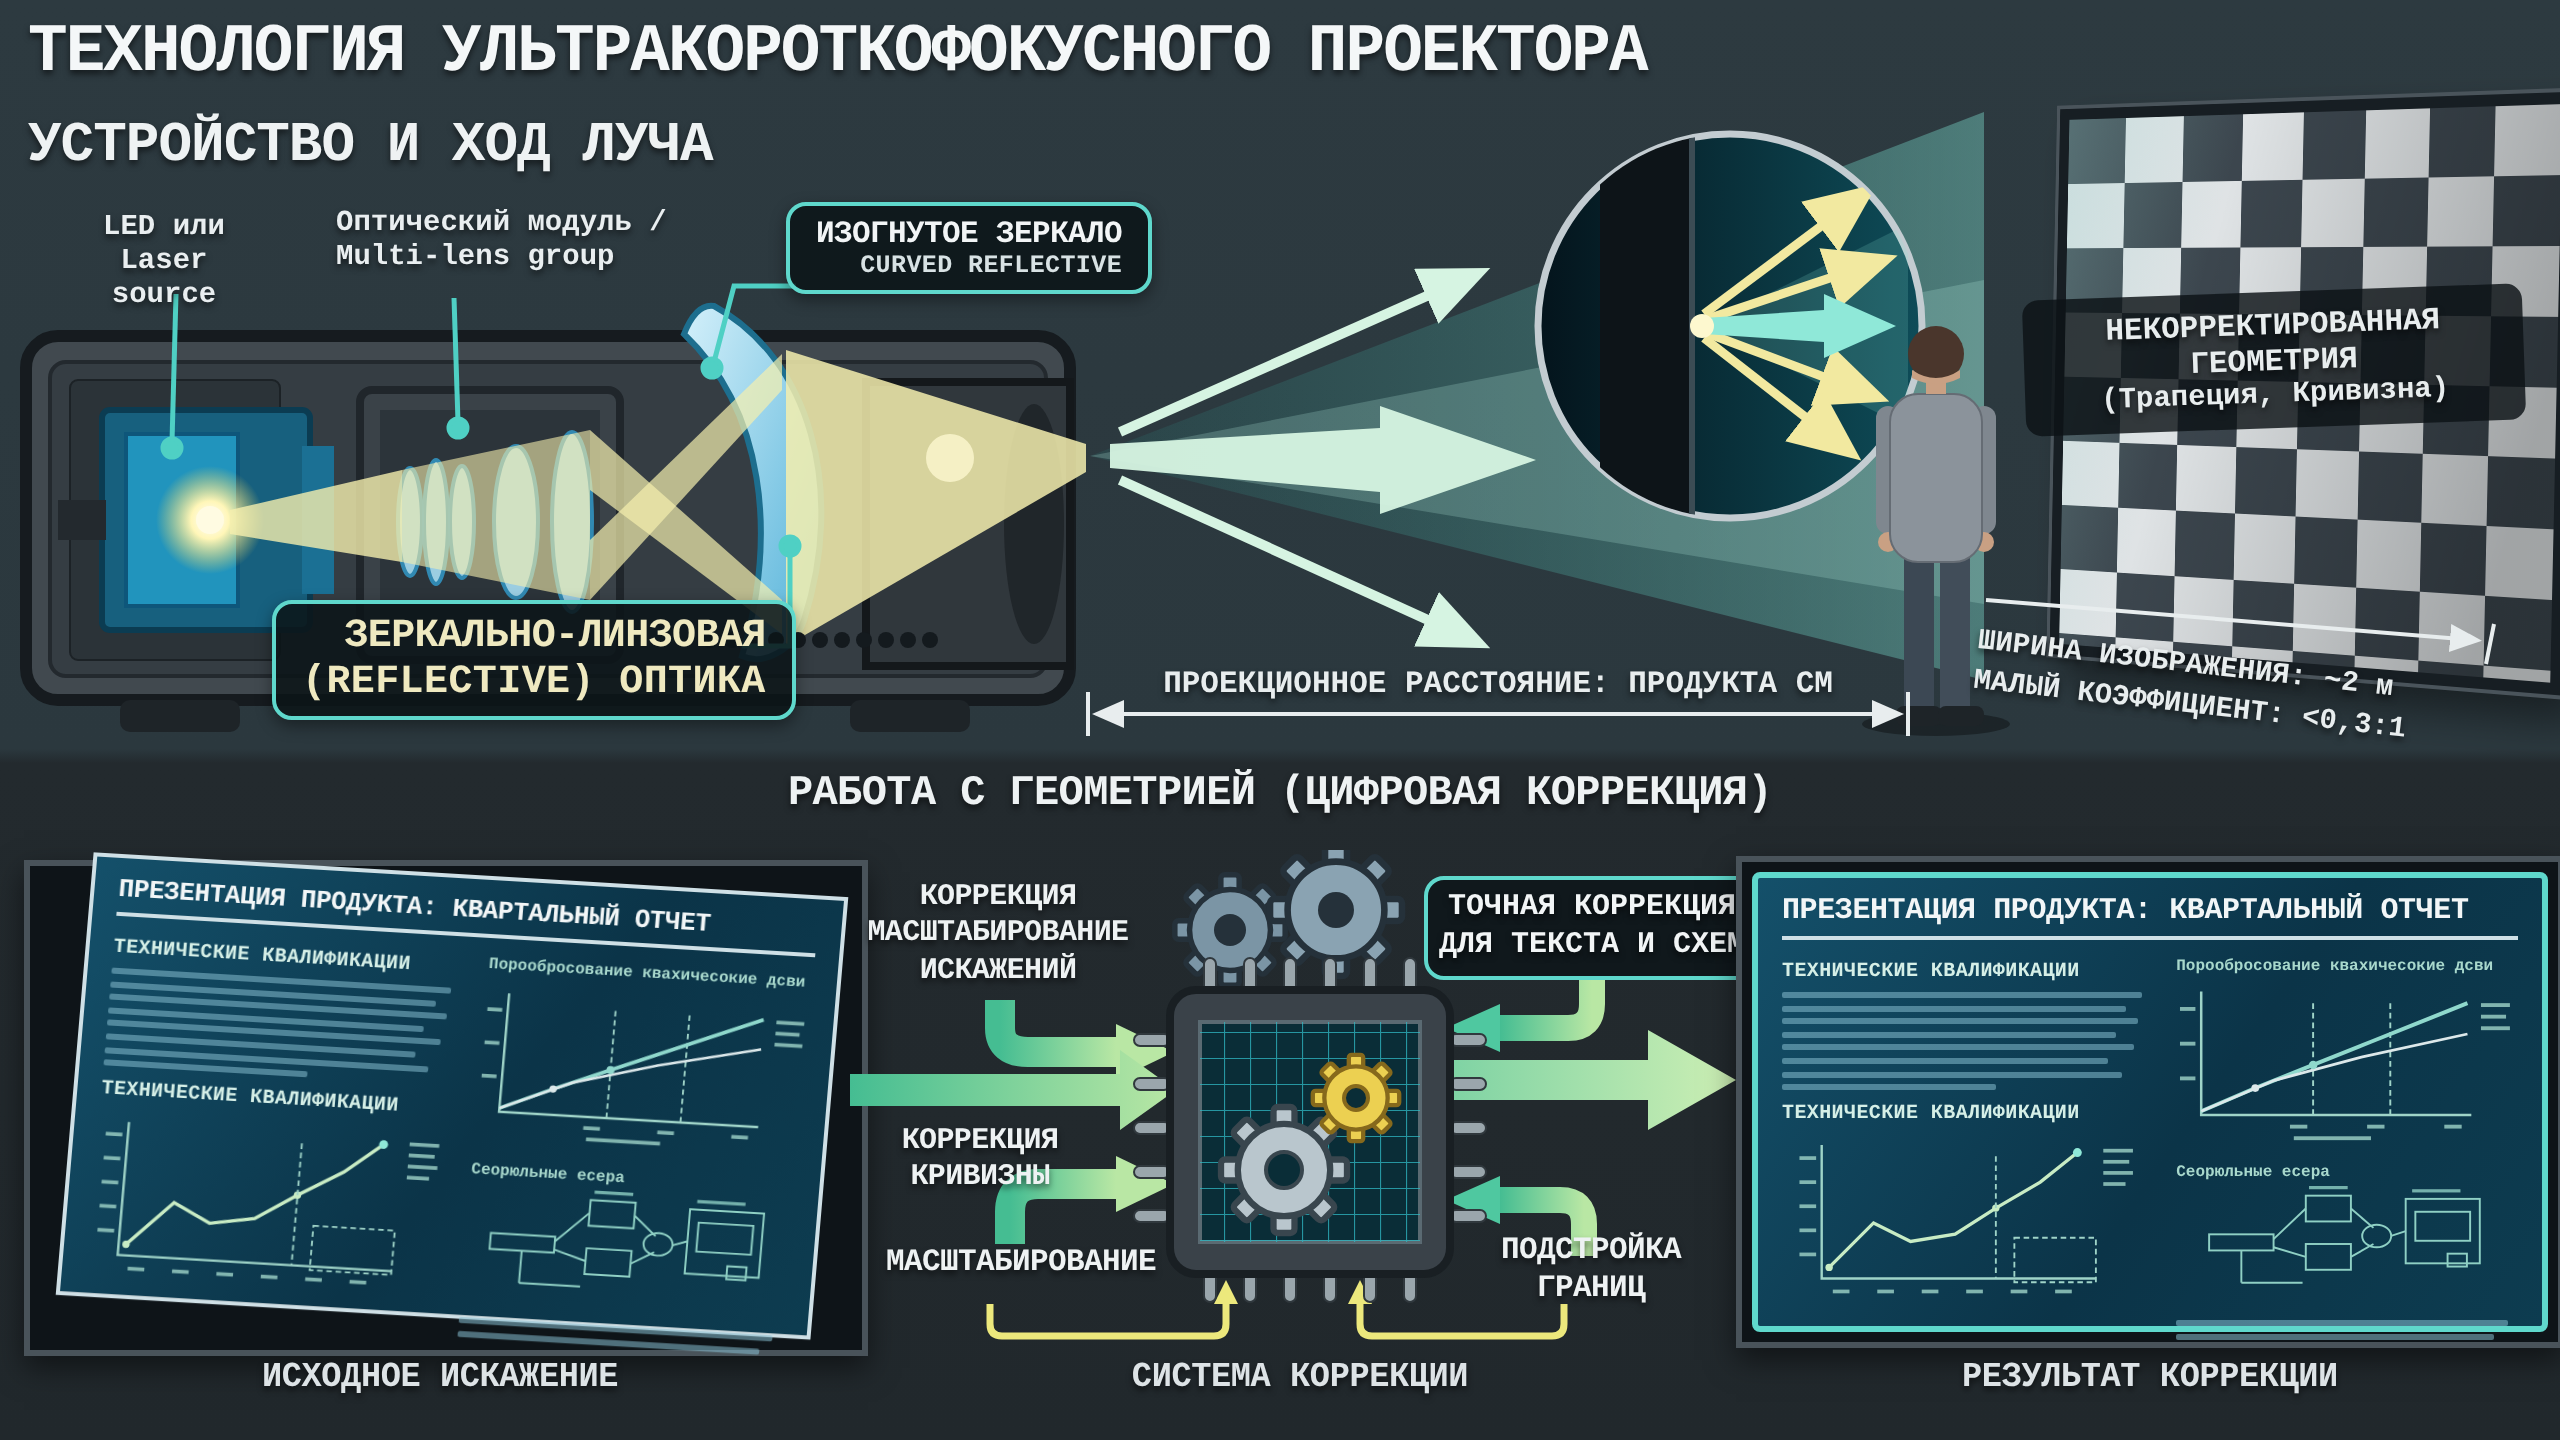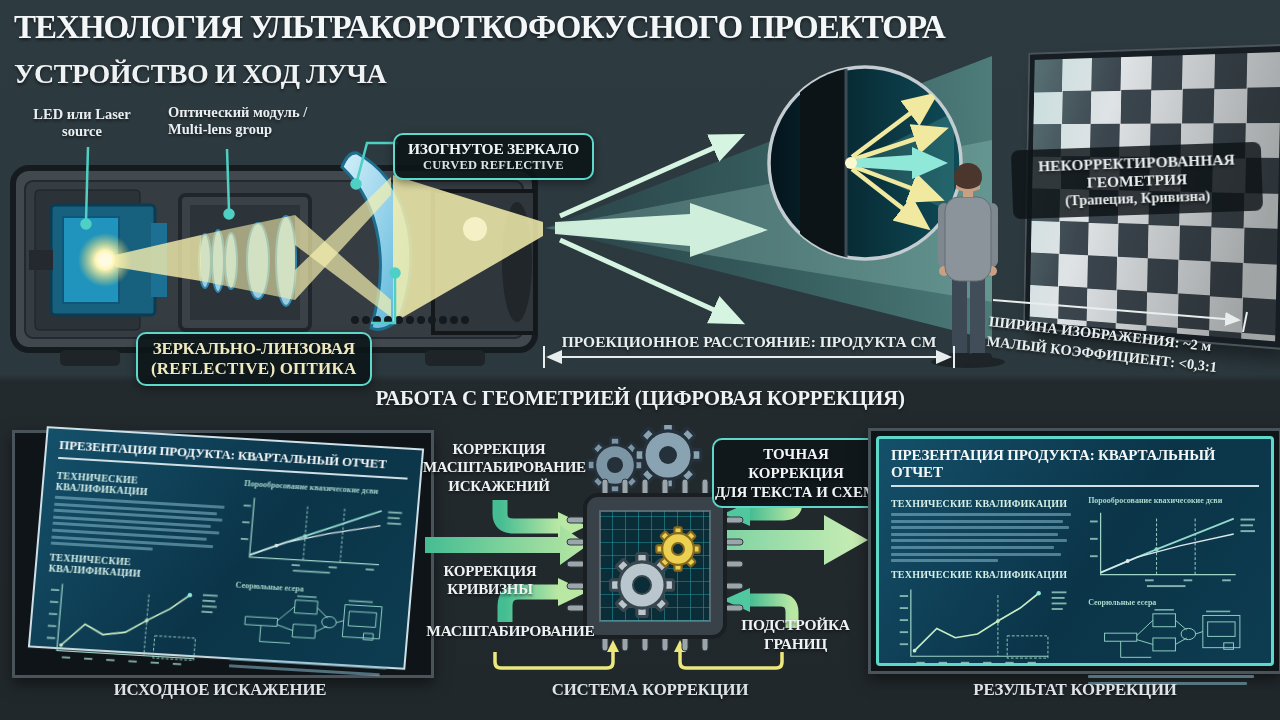--- a/index.html
+++ b/index.html
@@ -1,33 +1,33 @@
 <!DOCTYPE html>
 <html><head>
 <meta charset="utf-8">
 <style>
   html,body{margin:0;padding:0;background:#11171a;}
   #canvas{position:relative;width:1280px;height:720px;overflow:hidden;
     background:linear-gradient(180deg,#2d3a40 0%,#2b383e 52%,#232a2e 53%,#21282c 100%);
-    font-family:Liberation Serif, serif;color:#e8edee;}
+    font-family:Liberation Mono, monospace;color:#e8edee;}
   .abs{position:absolute;}
   .ctr{text-align:center;}
   .ts{text-shadow:0 2px 3px rgba(0,0,0,.55);}
   
   .main-title{left:14px;top:8px;width:1030px;font-size:34px;font-weight:800;letter-spacing:-1px;
     transform:scaleX(.97);transform-origin:left top;color:#f4f7f8;}
   .sec1-title{left:14px;top:58px;font-size:28px;font-weight:800;letter-spacing:-.5px;color:#eef2f3;}
   .sec2-title{left:240px;top:386px;width:800px;font-size:21px;font-weight:800;letter-spacing:-.3px;color:#eef2f3;}
   
   .lbl{font-size:14.5px;font-weight:700;line-height:1.18;color:#e9eef0;}
   .tealbox{background:rgba(11,20,24,.88);border:2px solid #5fd8cc;border-radius:10px;
-    padding:5px 13px;text-align:center;box-shadow:0 3px 8px rgba(0,0,0,.4);margin-top:32px;}
+    padding:5px 13px;text-align:right;box-shadow:0 3px 8px rgba(0,0,0,.4);}
   .tealbox .l1{font-size:15.5px;font-weight:800;color:#f2f5f6;letter-spacing:-.3px;}
   .tealbox .l2{font-size:12.5px;font-weight:700;color:#d8e2e4;letter-spacing:.2px;}
-  .tealbox.optic .l1,.tealbox.optic .l2{font-size:17px;color:#efe9c0;}
+  .tealbox.optic .l1,.tealbox.optic .l2{font-size:20px;color:#efe9c0;}
   
   #screen{left:988px;top:46px;width:284px;height:290px;border:6px solid #171e23;
     box-shadow:0 0 0 2px #4a545b,10px 12px 20px rgba(0,0,0,.45);
     background:conic-gradient(#dfe3e5 90deg,#3c464e 90deg 180deg,#dfe3e5 180deg 270deg,#3c464e 270deg);
     background-size:71px 71px;transform:perspective(750px) rotateY(-16deg) rotate(1.3deg);
     transform-origin:100% 50%;}
   #screen:after{content:"";position:absolute;inset:0;
     background:linear-gradient(105deg,rgba(150,210,205,.30),rgba(150,210,205,0) 30%,rgba(0,0,0,.28) 88%);}
   .screen-overlay{left:1012px;top:146px;width:234px;background:rgba(12,18,22,.82);border-radius:8px;
     padding:8px 8px;transform:rotate(-2deg);text-align:center;}

